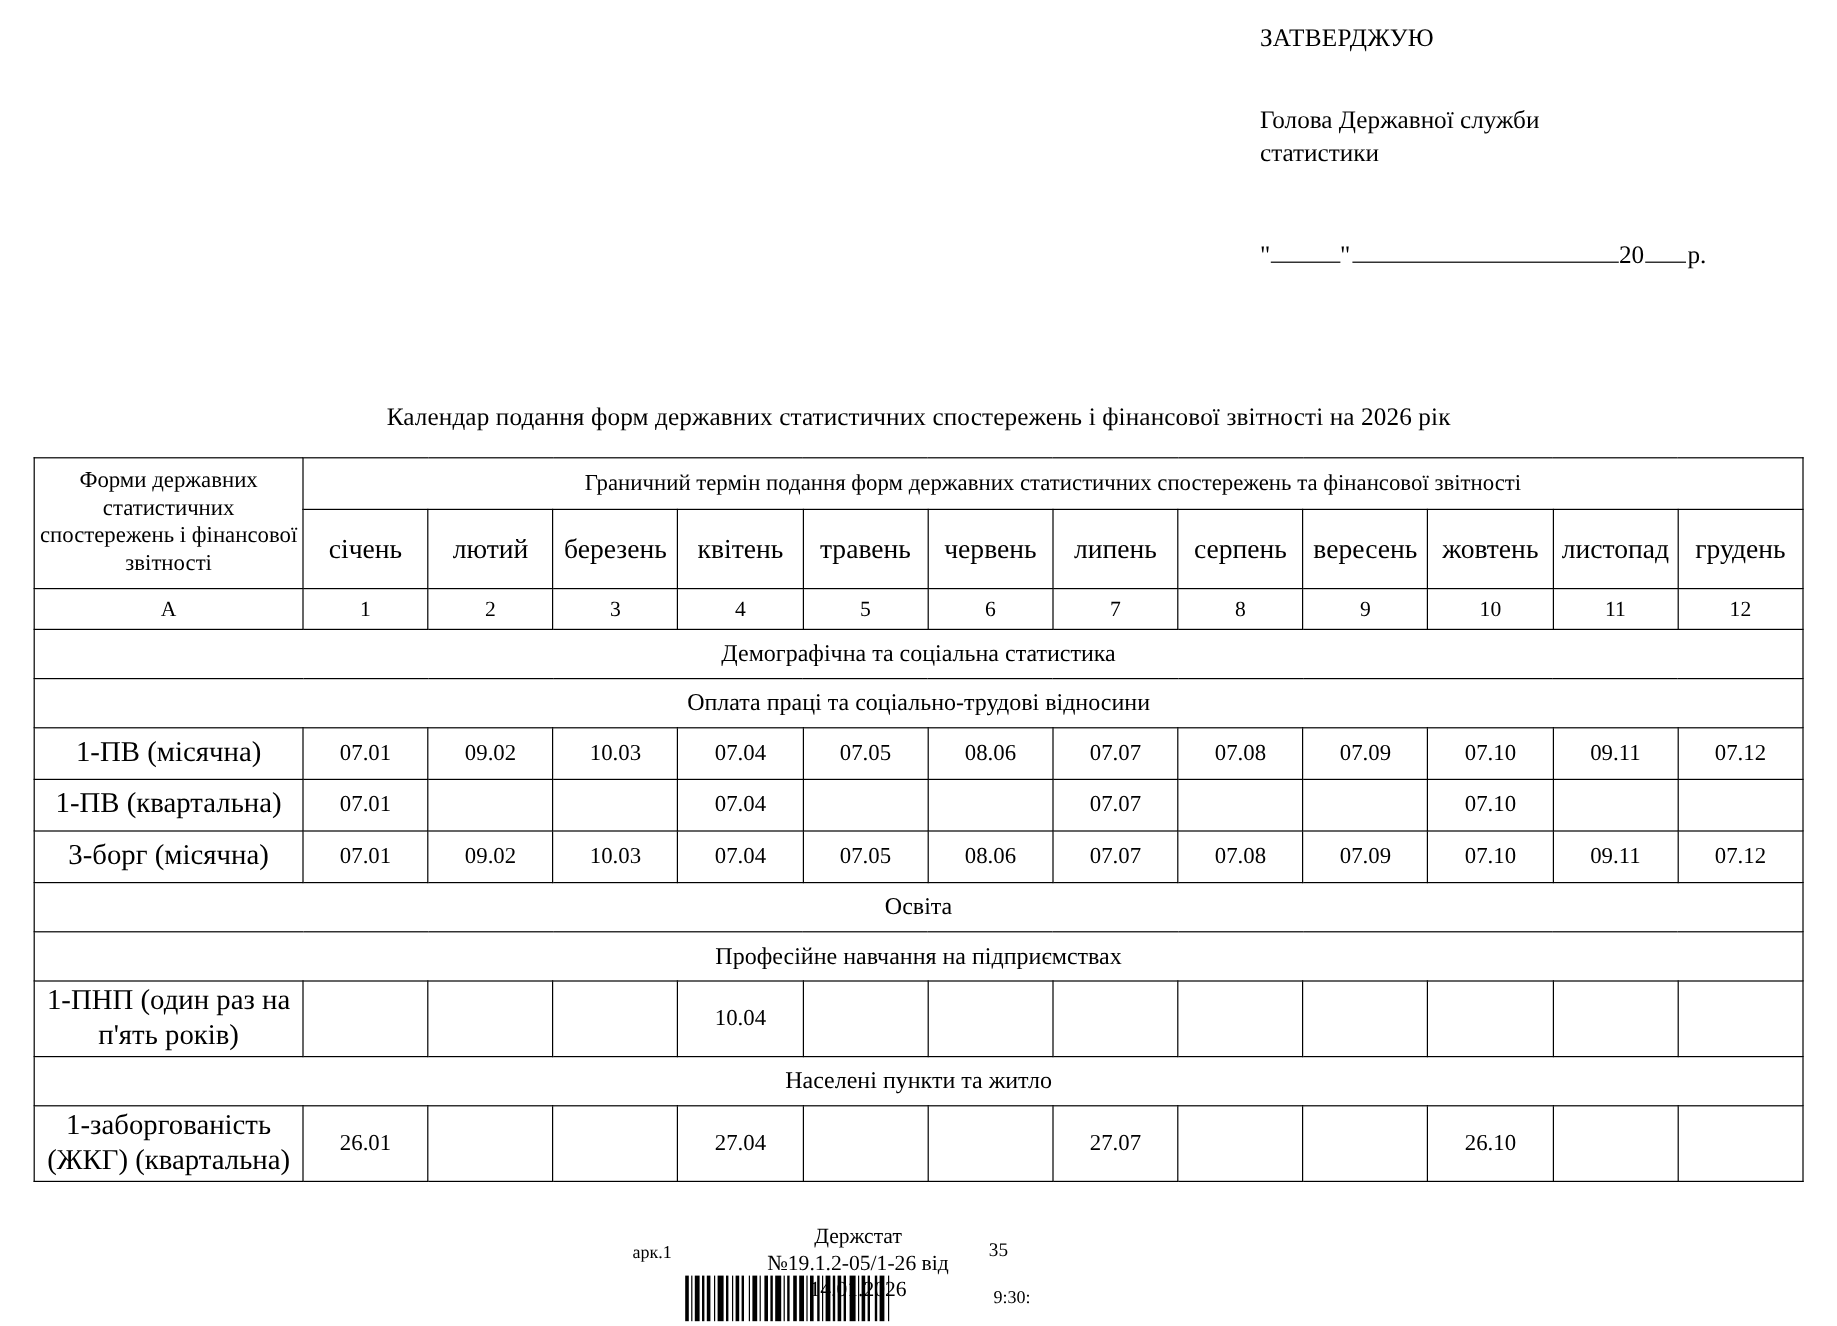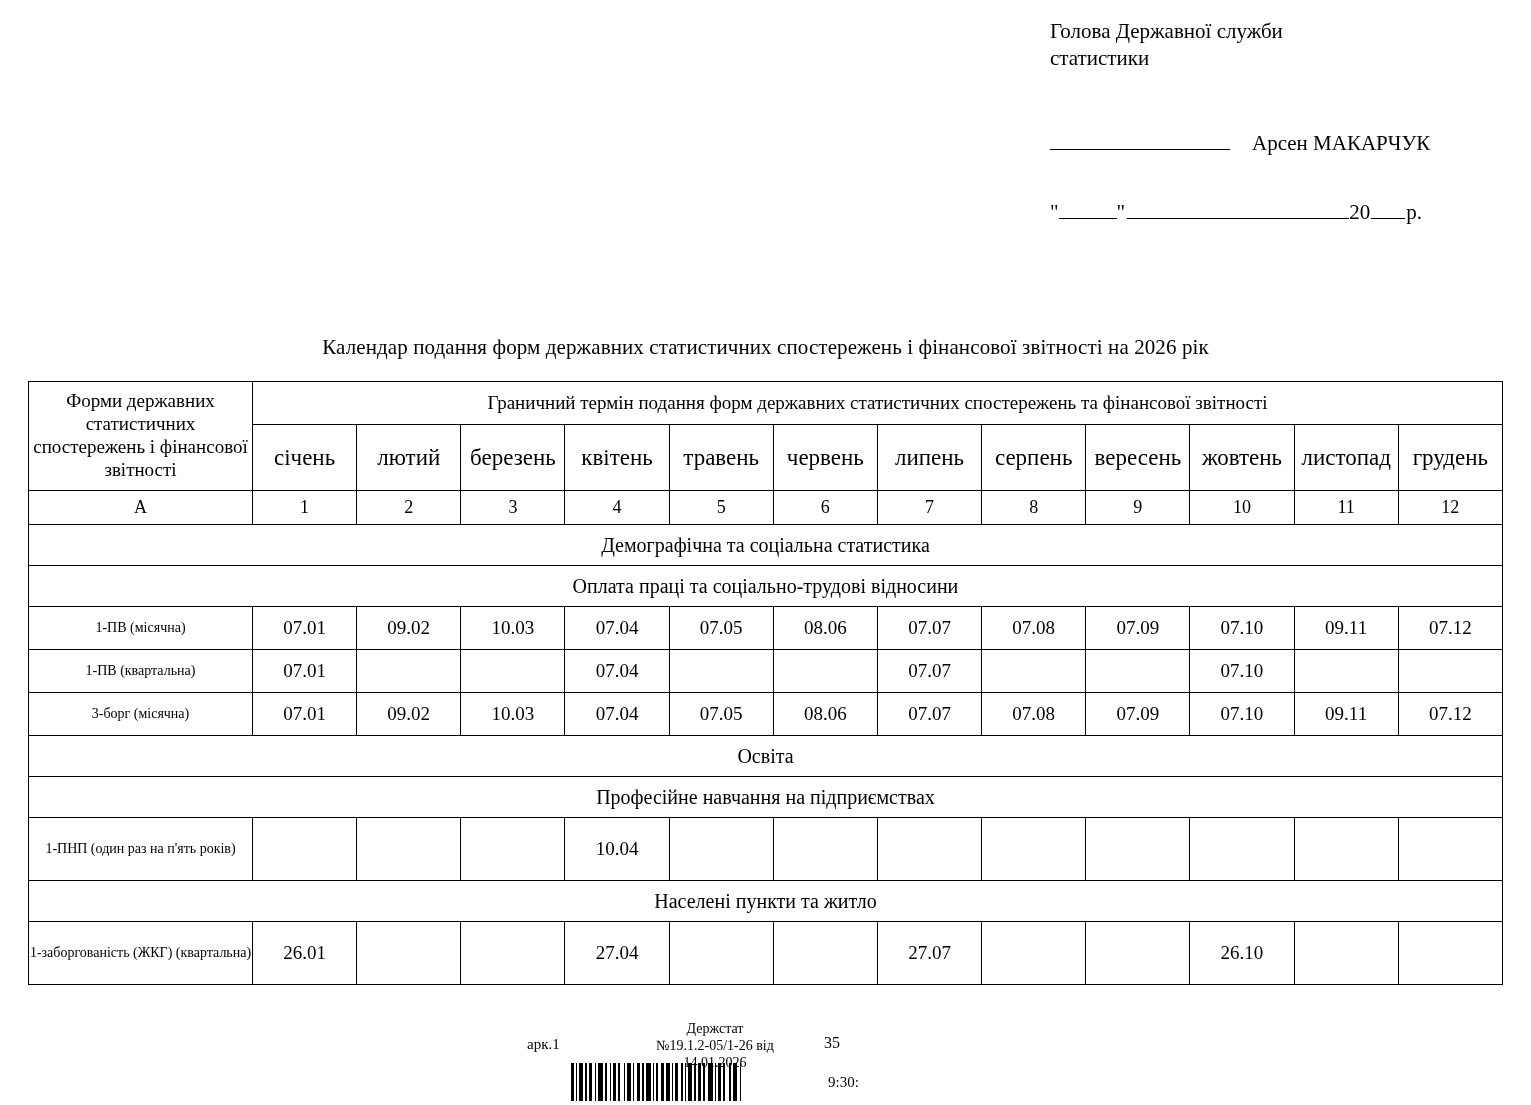--- a/index.html
+++ b/index.html
@@ -115,21 +115,21 @@
     height: 40px;
     text-align: center;
     font-weight: bold;
     font-size: 20px;
     padding: 2px 4px;
   }
   td.form-name {
     text-align: left;
     padding: 4px 6px 4px 10px;
     line-height: 1.22;
-    font-size: 14px;
+    font-size: 24px;
   }
   tr.data-row > td { height: 42px; }
   tr.data-row.tall > td { height: 62px; }
   td.date-cell { font-size: 19px; }
 
   
   .footer-stamp {
     position: absolute;
     left: 0;
     top: 1012px;
@@ -141,21 +141,21 @@
     left: 527px;
     top: 24px;
     font-size: 15px;
   }
   .stamp-center {
     position: absolute;
     left: 600px;
     top: 8px;
     width: 230px;
     text-align: center;
-    font-size: 14px;
+    font-size: 18px;
     line-height: 1.22;
   }
   .stamp-count {
     position: absolute;
     left: 824px;
     top: 22px;
     font-size: 16px;
   }
   .stamp-time {
     position: absolute;
@@ -172,26 +172,23 @@
     display: flex;
     align-items: stretch;
   }
   .barcode i { display: block; height: 100%; background: #000; }
   .barcode i.g { background: transparent; }
 </style>
 </head>
 <body>
 
 <div class="approval">
+  <div class="approval-title">ЗАТВЕРДЖУЮ</div>
   <div class="approval-role">Голова Державної служби статистики</div>
 
-  <div class="sign-line-row">
-    <span class="rule rule-sign"></span>
-    <span class="signer-name">Арсен МАКАРЧУК</span>
-  </div>
 
   <div class="date-line-row">
     <span class="quote">"</span>
     <span class="rule rule-day"></span>
     <span class="quote">"</span>
     <span class="rule rule-month"></span>
     <span>20</span>
     <span class="rule rule-year"></span>
     <span>р.</span>
   </div>

